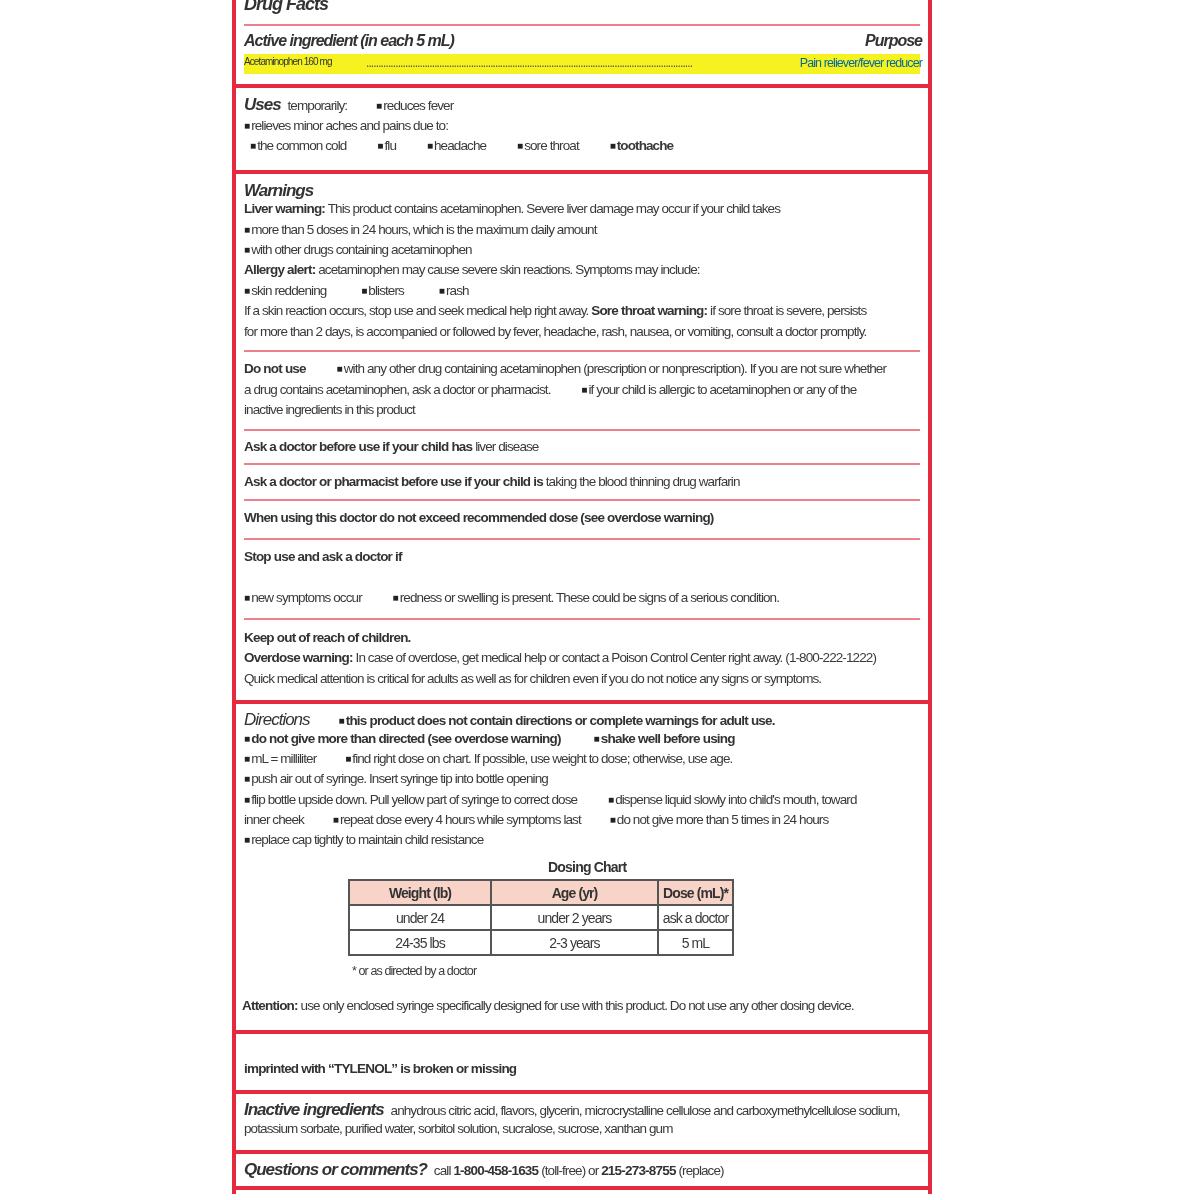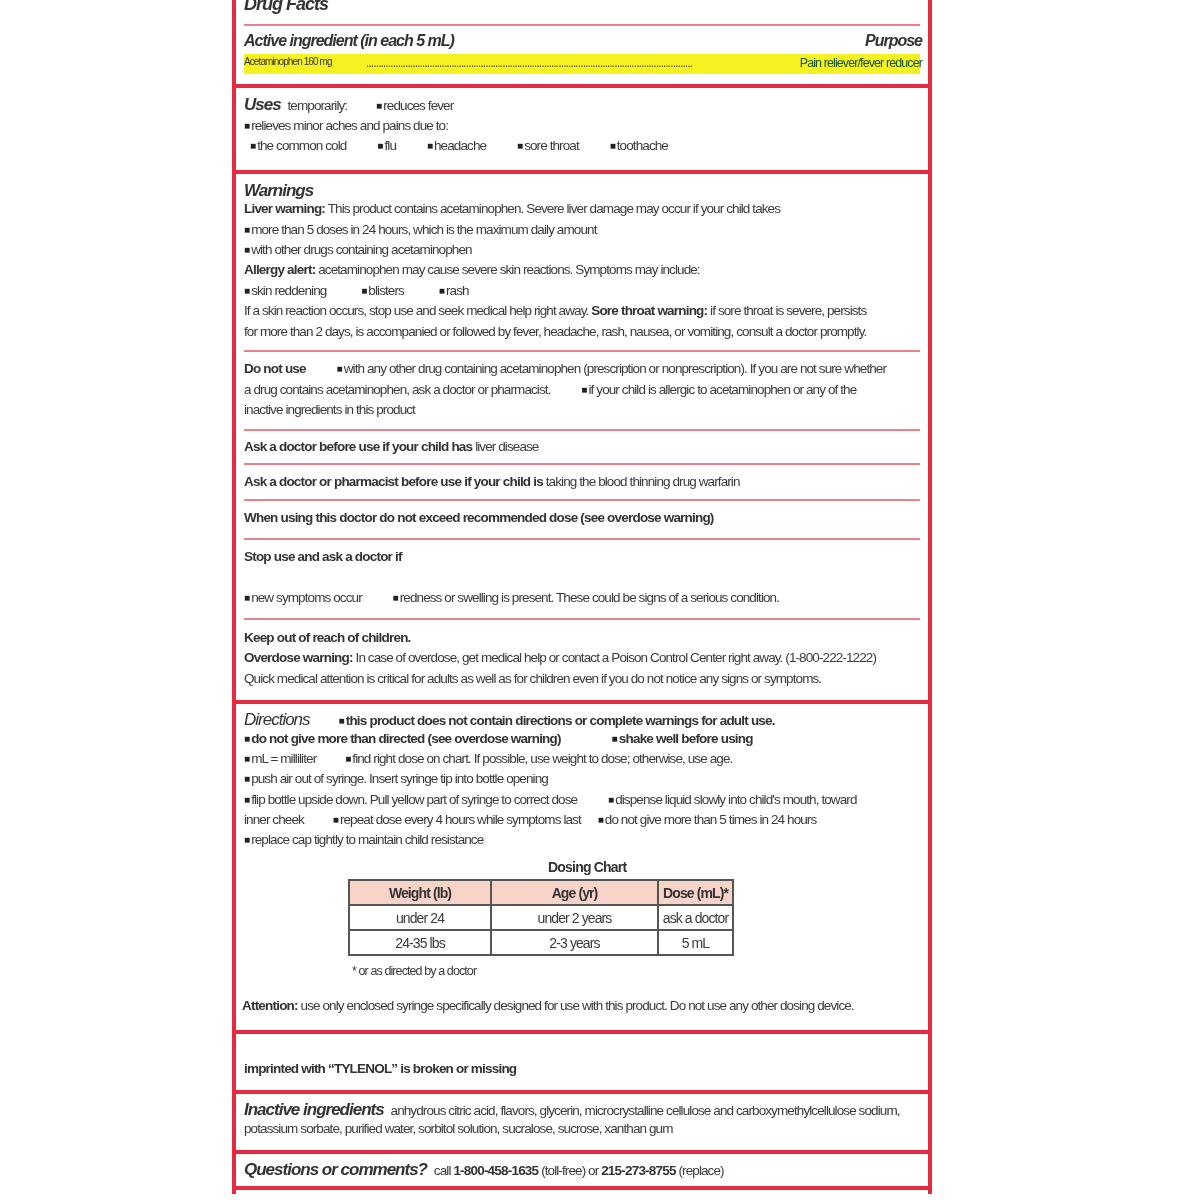--- a/index.html
+++ b/index.html
@@ -25,36 +25,36 @@
 
   <div class="ln hd" style="left:8px;top:0px;font-size:18px;">Drug Facts</div>
   <div class="thin" style="top:30px;"></div>
   <div class="ln hd" style="left:8px;top:38px;font-size:16px;">Active ingredient (in each 5 mL)</div>
   <div class="ln hd" style="right:6px;top:38px;font-size:16px;">Purpose</div>
   <div class="yellow"></div>
   <div class="ln" style="left:8px;top:62px;font-size:10px;color:#333;">
     <span>Acetaminophen 160 mg</span>
   </div>
   <div class="ln" style="left:130px;top:62px;width:420px;overflow:hidden;font-size:12px;color:#555;">......................................................................................................................................</div>
-  <div class="ln" style="right:6px;top:62px;font-size:12.5px;color:#14532d;">Pain reliever/fever reducer</div>
+  <div class="ln" style="right:6px;top:62px;font-size:12.5px;color:#0369a1;">Pain reliever/fever reducer</div>
 
   <div class="thick" style="top:90px;"></div>
 
   <div class="ln" style="left:8px;top:101px;">
     <span class="hd">Uses</span>
     <span style="margin-left:4px;">temporarily:</span>
     <span class="bul" style="margin-left:26px;">reduces fever</span>
   </div>
   <div class="ln bul" style="left:8px;top:124px;">relieves minor aches and pains due to:</div>
   <div class="ln" style="left:14px;top:144px;">
     <span class="bul">the common cold</span>
     <span class="bul" style="margin-left:28px;">flu</span>
     <span class="bul" style="margin-left:28px;">headache</span>
     <span class="bul" style="margin-left:28px;">sore throat</span>
-    <span class="bul" style="margin-left:28px;">toothache</span>
+    <span class="bul" style="margin-left:28px;font-weight:bold;">toothache</span>
   </div>
 
   <div class="thick" style="top:176px;"></div>
 
   <div class="ln hd" style="left:8px;top:187px;">Warnings</div>
   <div class="ln" style="left:8px;top:207px;">
     <span class="b">Liver warning:</span>
     <span>This product contains acetaminophen. Severe liver damage may occur if your child takes</span>
   </div>
   <div class="ln bul" style="left:8px;top:228px;">more than 5 doses in 24 hours, which is the maximum daily amount</div>
@@ -116,35 +116,35 @@
   <div class="ln" style="left:8px;top:677px;">Quick medical attention is critical for adults as well as for children even if you do not notice any signs or symptoms.</div>
 
   <div class="thick" style="top:706px;"></div>
 
   <div class="ln" style="left:8px;top:716px;">
     <span class="hd" style="font-weight:normal;">Directions</span>
     <span class="bul b" style="margin-left:26px;">this product does not contain directions or complete warnings for adult use.</span>
   </div>
   <div class="ln" style="left:8px;top:737px;">
     <span class="bul b">do not give more than directed (see overdose warning)</span>
-    <span class="bul b" style="margin-left:48px;">shake well before using</span>
+    <span class="bul b" style="margin-left:30px;">shake well before using</span>
   </div>
   <div class="ln" style="left:8px;top:757px;">
     <span class="bul">mL = milliliter</span>
     <span class="bul" style="margin-left:26px;">find right dose on chart. If possible, use weight to dose; otherwise, use age.</span>
   </div>
   <div class="ln bul" style="left:8px;top:777px;">push air out of syringe. Insert syringe tip into bottle opening</div>
   <div class="ln" style="left:8px;top:798px;">
     <span class="bul">flip bottle upside down. Pull yellow part of syringe to correct dose</span>
     <span class="bul" style="margin-left:28px;">dispense liquid slowly into child's mouth, toward</span>
   </div>
   <div class="ln" style="left:8px;top:818px;">
     <span>inner cheek</span>
     <span class="bul" style="margin-left:26px;">repeat dose every 4 hours while symptoms last</span>
-    <span class="bul" style="margin-left:14px;">do not give more than 5 times in 24 hours</span>
+    <span class="bul" style="margin-left:26px;">do not give more than 5 times in 24 hours</span>
   </div>
   <div class="ln bul" style="left:8px;top:838px;">replace cap tightly to maintain child resistance</div>
 
   <div class="ln b" style="left:312px;top:865px;font-size:14px;">Dosing Chart</div>
   <table class="dose" style="left:112px;top:885px;width:386px;">
     <tbody>
         <tr>
       <th style="width:140px;">Weight (lb)</th>
       <th style="width:165px;">Age (yr)</th>
       <th>Dose (mL)*</th>

